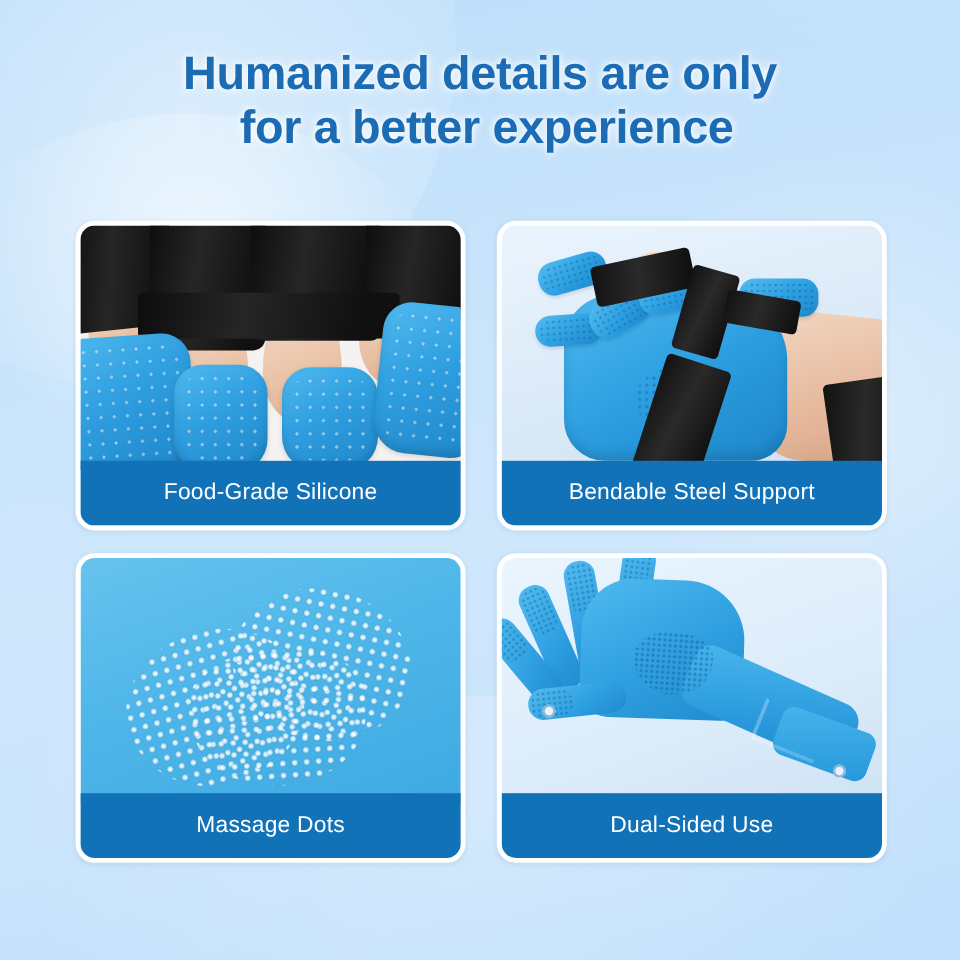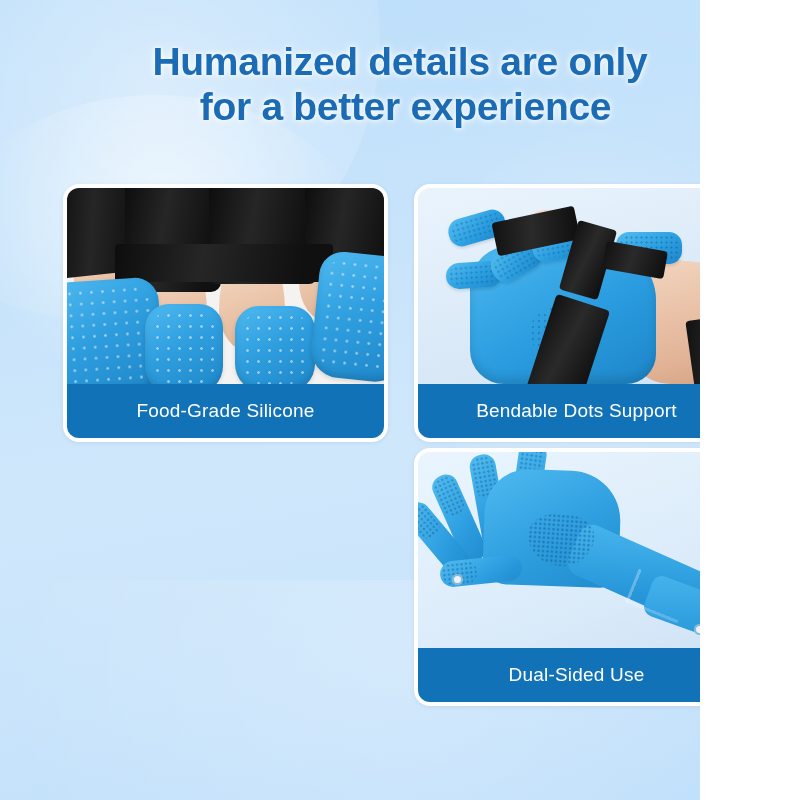--- a/index.html
+++ b/index.html
@@ -6,21 +6,21 @@
     margin: 0;
     padding: 0;
     width: 800px;
     height: 800px;
     overflow: hidden;
     font-family: "Liberation Sans", sans-serif;
   }
 
   #page {
     position: relative;
-    width: 700px;
+    width: 800px;
     height: 800px;
     background: linear-gradient(170deg, #bcdefa 0%, #c6e3fb 28%, #cfe7fb 55%, #c9e4fb 78%, #bfdffb 100%);
     overflow: hidden;
   }
 
   
   .bg-wedge-tl {
     position: absolute;
     left: -180px;
     top: -240px;
@@ -102,21 +102,21 @@
     background: #ffffff;
     border: 4px solid #ffffff;
     box-sizing: border-box;
     overflow: hidden;
     box-shadow: 0 1px 4px rgba(40,90,140,0.10);
     text-align: center;
   }
   .card.c1 { left: 0;     top: 0; }
   .card.c2 { left: 351px; top: 0; }
   .card.c3 { left: 0;     top: 277px; }
-  .card.c4 { left: 351px; top: 264px; }
+  .card.c4 { left: 351px; top: 277px; }
 
   .photo {
     position: absolute;
     left: 0; right: 0; top: 0;
     height: 204px;
     overflow: hidden;
   }
   .label-bar {
     position: absolute;
     left: 0; right: 0; bottom: 0;
@@ -400,24 +400,38 @@
           <div class="fingerpad thumbpad"></div>
 
           <div class="splint-strap st1"></div>
           <div class="splint-strap st2"></div>
           <div class="splint-strap st3"></div>
           <div class="splint-strap st4"></div>
           <div class="splint-strap st5"></div>
         </div>
       </div>
       <div class="label-bar">
-        <span>Bendable Dots Support</span>
+        <span>Bendable Steel Support</span>
       </div>
     </div>
 
+    <div class="card c3">
+      <div class="photo">
+        <div class="scene-dots">
+          <div class="heart-mask">
+            <div class="heart-lobe hl-a"></div>
+            <div class="heart-lobe hl-b"></div>
+            <div class="heart-lobe hl-c"></div>
+          </div>
+        </div>
+      </div>
+      <div class="label-bar">
+        <span>Massage Dots</span>
+      </div>
+    </div>
 
     <div class="card c4">
       <div class="photo">
         <div class="scene-paddle">
           <div class="paddle-finger pf1">
               <div class="tip"></div>
             </div>
           <div class="paddle-finger pf2">
               <div class="tip"></div>
             </div>

